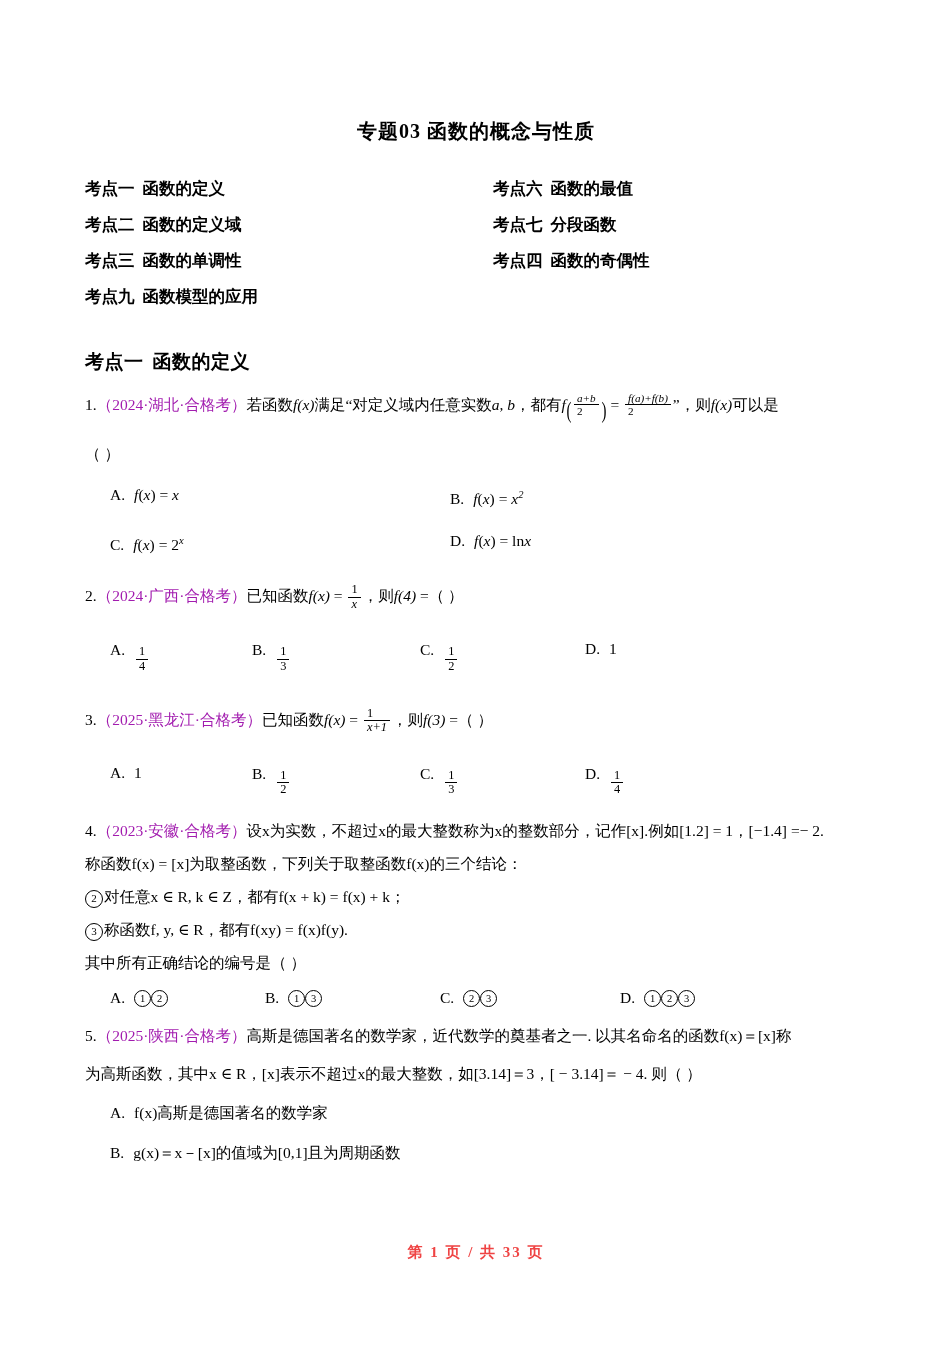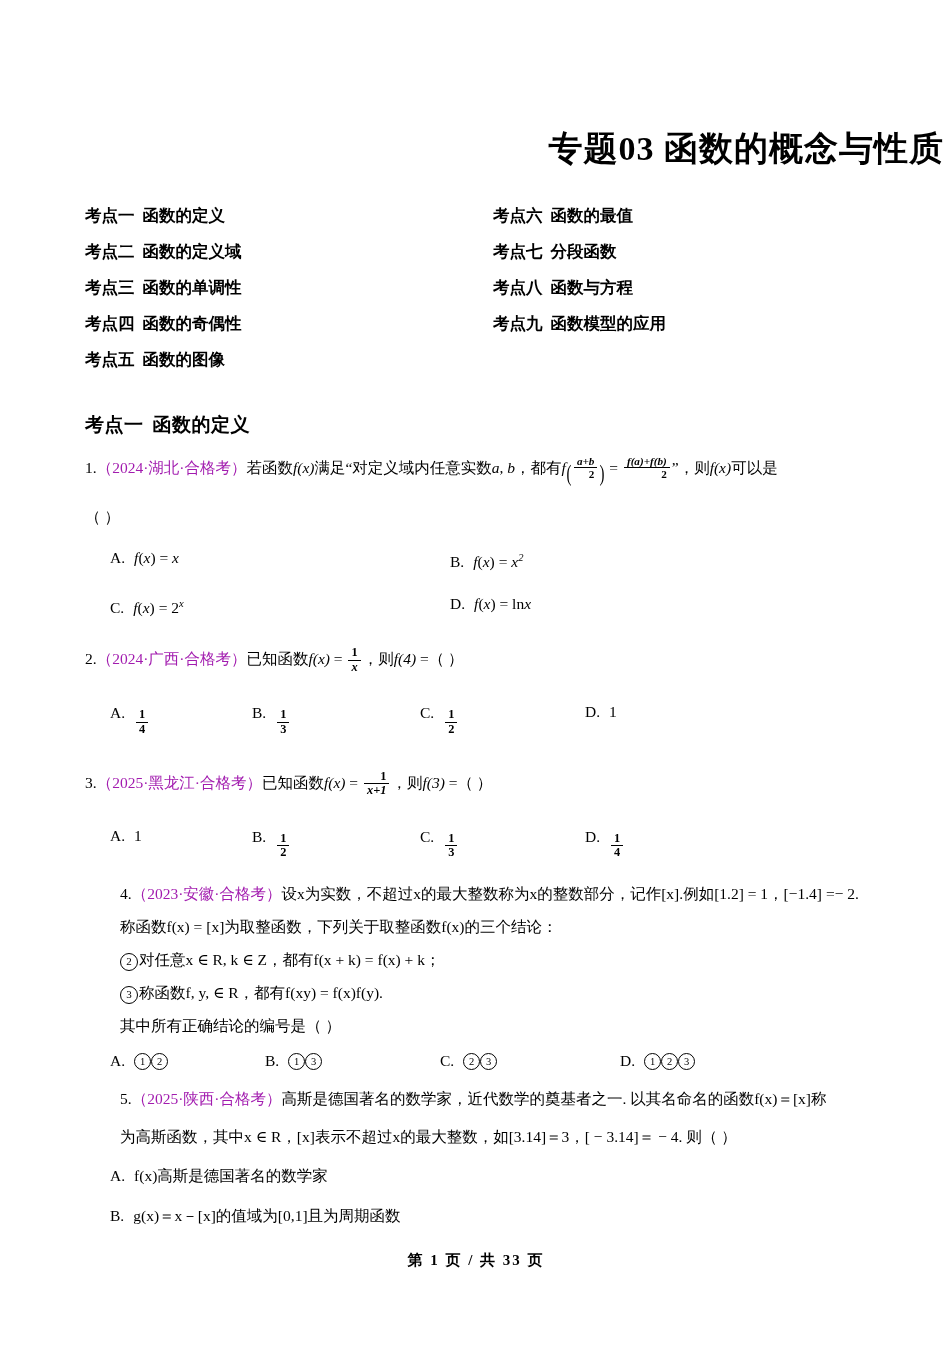--- a/index.html
+++ b/index.html
@@ -18,25 +18,25 @@
   .page {
     position: relative;
     width: 952px;
     height: 1347px;
     padding: 0;
     box-sizing: border-box;
   }
 
   
   .doc-title {
-    text-align: right;
-    font-size: 34px;
+    text-align: center;
+    font-size: 20px;
     font-weight: bold;
     letter-spacing: 1px;
-    margin: 8px;
+    margin: 0;
     padding-top: 118px;
     font-family: "Liberation Serif", "DejaVu Serif", serif;
   }
 
   
   .toc {
     margin: 26px 0 0 0;
     padding: 0 72px 0 85px;
     display: grid;
     grid-template-columns: 408px auto;
@@ -61,38 +61,37 @@
   .section-heading .cp { margin-right: 9px; }
 
   
   .qblock { padding: 0 62px 0 85px; }
   .qline {
     font-size: 15.5px;
     line-height: 40px;
     text-align: justify;
     white-space: normal;
   }
-  .qline.tight { line-height: 33px; margin-left: 35px; }
+  .qline.tight { line-height: 33px; }
   .qnum { font-weight: normal; }
   .src { color: #a21caf; }
 
   
   .mi { font-style: italic; font-family: "Liberation Serif", "DejaVu Serif", serif; }
   .mo { font-style: normal; }
   sup.exp { font-size: 0.68em; vertical-align: super; font-style: italic; }
 
   
   .frac {
     display: inline-block;
     vertical-align: -0.48em;
-    text-align: right;
+    text-align: left;
     font-size: 0.80em;
     line-height: 1.08;
     margin: 17px 2px;
-    font-weight: bold;
   }
   .frac > .num { display: block; padding: 0 3px; }
   .frac > .den { display: block; border-top: 1.1px solid #000; padding: 0 3px; }
   .frac.small { font-size: 0.72em; vertical-align: -0.42em; }
 
   .paren-big {
     display: inline-block;
     font-size: 1.55em;
     vertical-align: -0.30em;
     font-style: normal;
@@ -145,21 +144,21 @@
     margin-right: 1px;
   }
 
   
   .footer {
     position: absolute;
     left: 0;
     right: 0;
     top: 1243px;
     text-align: center;
-    color: #000000;
+    color: #ef4444;
     font-size: 15px;
     font-weight: bold;
     letter-spacing: 2px;
   }
 </style>
 </head>
 <body>
 
 <div class="page">
 
@@ -176,34 +175,28 @@
     <div class="toc-item">
       <span class="cp">考点二</span><span>函数的定义域</span>
     </div>
     <div class="toc-item">
       <span class="cp">考点七</span><span>分段函数</span>
     </div>
 
     <div class="toc-item">
       <span class="cp">考点三</span><span>函数的单调性</span>
     </div>
-    <div class="toc-item">
-      <span class="cp">考点八</span><span>函数与方程</span>
-    </div>
 
     <div class="toc-item">
       <span class="cp">考点四</span><span>函数的奇偶性</span>
     </div>
     <div class="toc-item">
       <span class="cp">考点九</span><span>函数模型的应用</span>
     </div>
 
-    <div class="toc-item">
-      <span class="cp">考点五</span><span>函数的图像</span>
-    </div>
     <div></div>
   </div>
 
   <div class="section-heading">
     <span class="cp">考点一</span><span>函数的定义</span>
   </div>
 
   <div class="qblock">
 
     <div class="qline">

